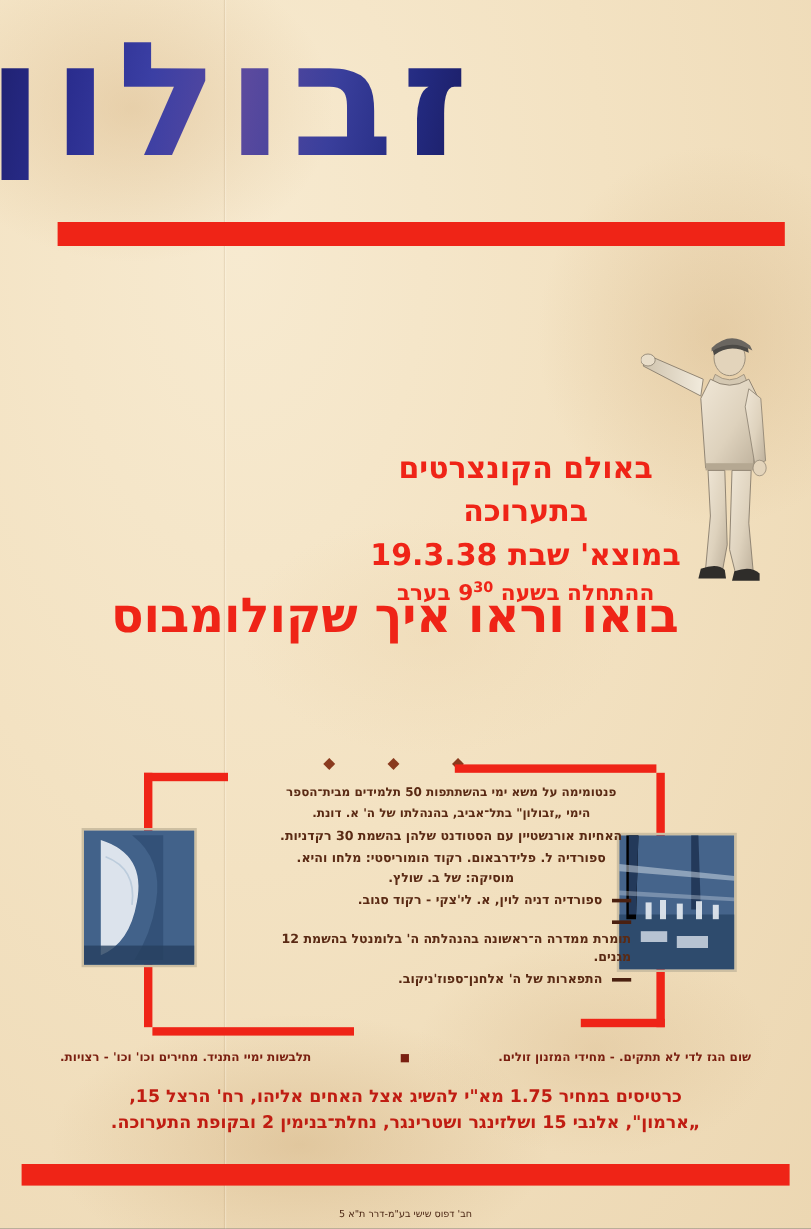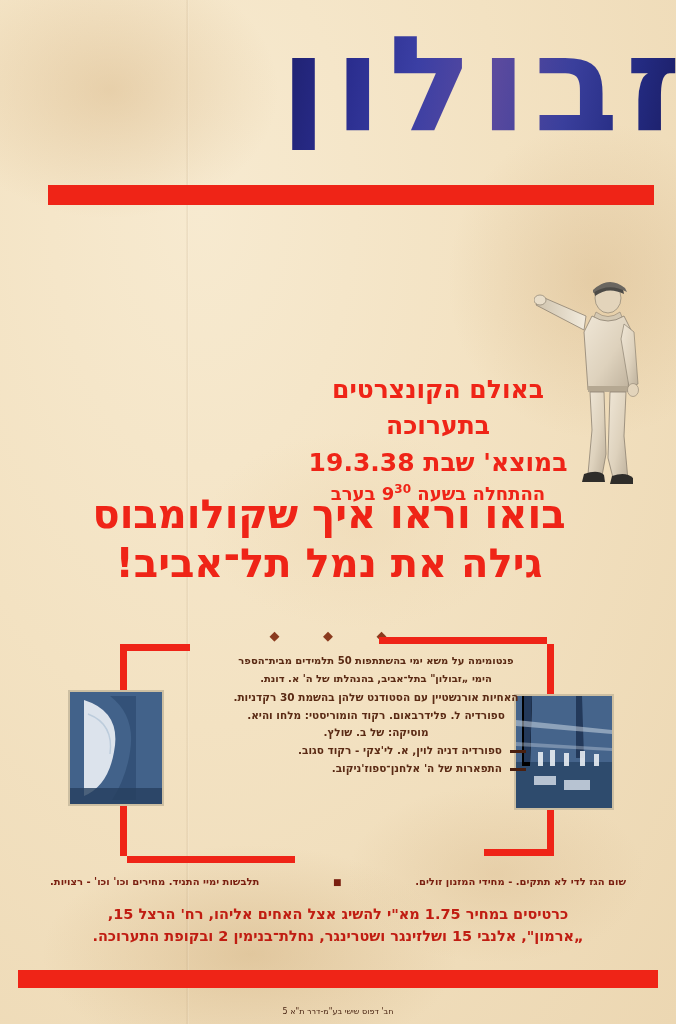--- a/index.html
+++ b/index.html
@@ -37,21 +37,21 @@
     width: 3px;
     background: linear-gradient(to right, rgba(150,115,70,0) 0%, rgba(150,115,70,.18) 45%, rgba(255,250,240,.30) 60%, rgba(150,115,70,0) 100%);
     pointer-events: none;
   }
 
   
   .title-wrap {
     position: absolute;
     top: 18px;
     left: 0; right: 0;
-    text-align: right;
+    text-align: left;
   }
   .title {
     display: inline-block;
     font-family: "DejaVu Sans", sans-serif;
     font-weight: bold;
     font-size: 132px;
     line-height: 1;
     letter-spacing: 6px;
     background: linear-gradient(100deg, #1d1f6b 0%, #2a2d8e 18%, #3b3fa4 34%, #5b4a9e 52%, #3a3f9c 70%, #232a80 86%, #191a5e 100%);
     -webkit-background-clip: text;
@@ -320,21 +320,20 @@
     <div class="big">באולם הקונצרטים בתערוכה</div>
     <div class="big">במוצא' שבת 19.3.38</div>
     <div class="small">
       <span>ההתחלה בשעה 9</span><sup>30</sup>
       <span>בערב</span>
     </div>
   </div>
 
   <div class="slogan">
     <div>בואו וראו איך שקולומבוס</div>
-    <div>גילה את נמל תל־אביב!</div>
   </div>
 
   <div class="diamonds">◆ ◆ ◆</div>
 
   <div class="frame"></div>
   <div class="frame-side-top-left"></div>
   <div class="frame-side-bot-right"></div>
 
   <div class="photo-left">
     <svg viewBox="0 0 92 112" width="100%" height="100%" xmlns="http://www.w3.org/2000/svg">
@@ -373,20 +372,23 @@
   <div class="program">
     <div class="p-intro">פנטומימה על משא ימי בהשתתפות 50 תלמידים מבית־הספר</div>
     <div class="p-intro">הימי „זבולון" בתל־אביב, בהנהלתו של ה' א. דונת.</div>
     <div class="p-item">האחיות אורנשטיין עם הסטודנט שלהן בהשמת 30 רקדניות.</div>
     <div class="p-item">ספורדיה ל. פלידרבאום. רקוד הומוריסטי: מלחו והיא.</div>
     <div class="p-item">מוסיקה: של ב. שולץ.</div>
     <div class="p-item dash-row">
       <span class="dash"></span><span class="txt">ספורדיה דניה לוין, א. לי'צקי - רקוד סגוב.</span>
     </div>
     <div class="p-item dash-row">
+      <span class="dash"></span><span class="txt">תומרת ממדרה ה־ראשונה בהנהלתה ה' בלומנטל בהשמת 12 מגנים.</span>
+    </div>
+    <div class="p-item dash-row">
       <span class="dash"></span><span class="txt">התפארות של ה' אלחנן־ספוז'ניקוב.</span>
     </div>
   </div>
 
   <div class="notes">
     <span>שום הגז לדי לא תתקים. - מחידי המזנון זולים.</span>
     <span class="sep">■</span>
     <span>תלבשות ימיי התניד. מחירים וכו' וכו' - רצויות.</span>
   </div>
 

